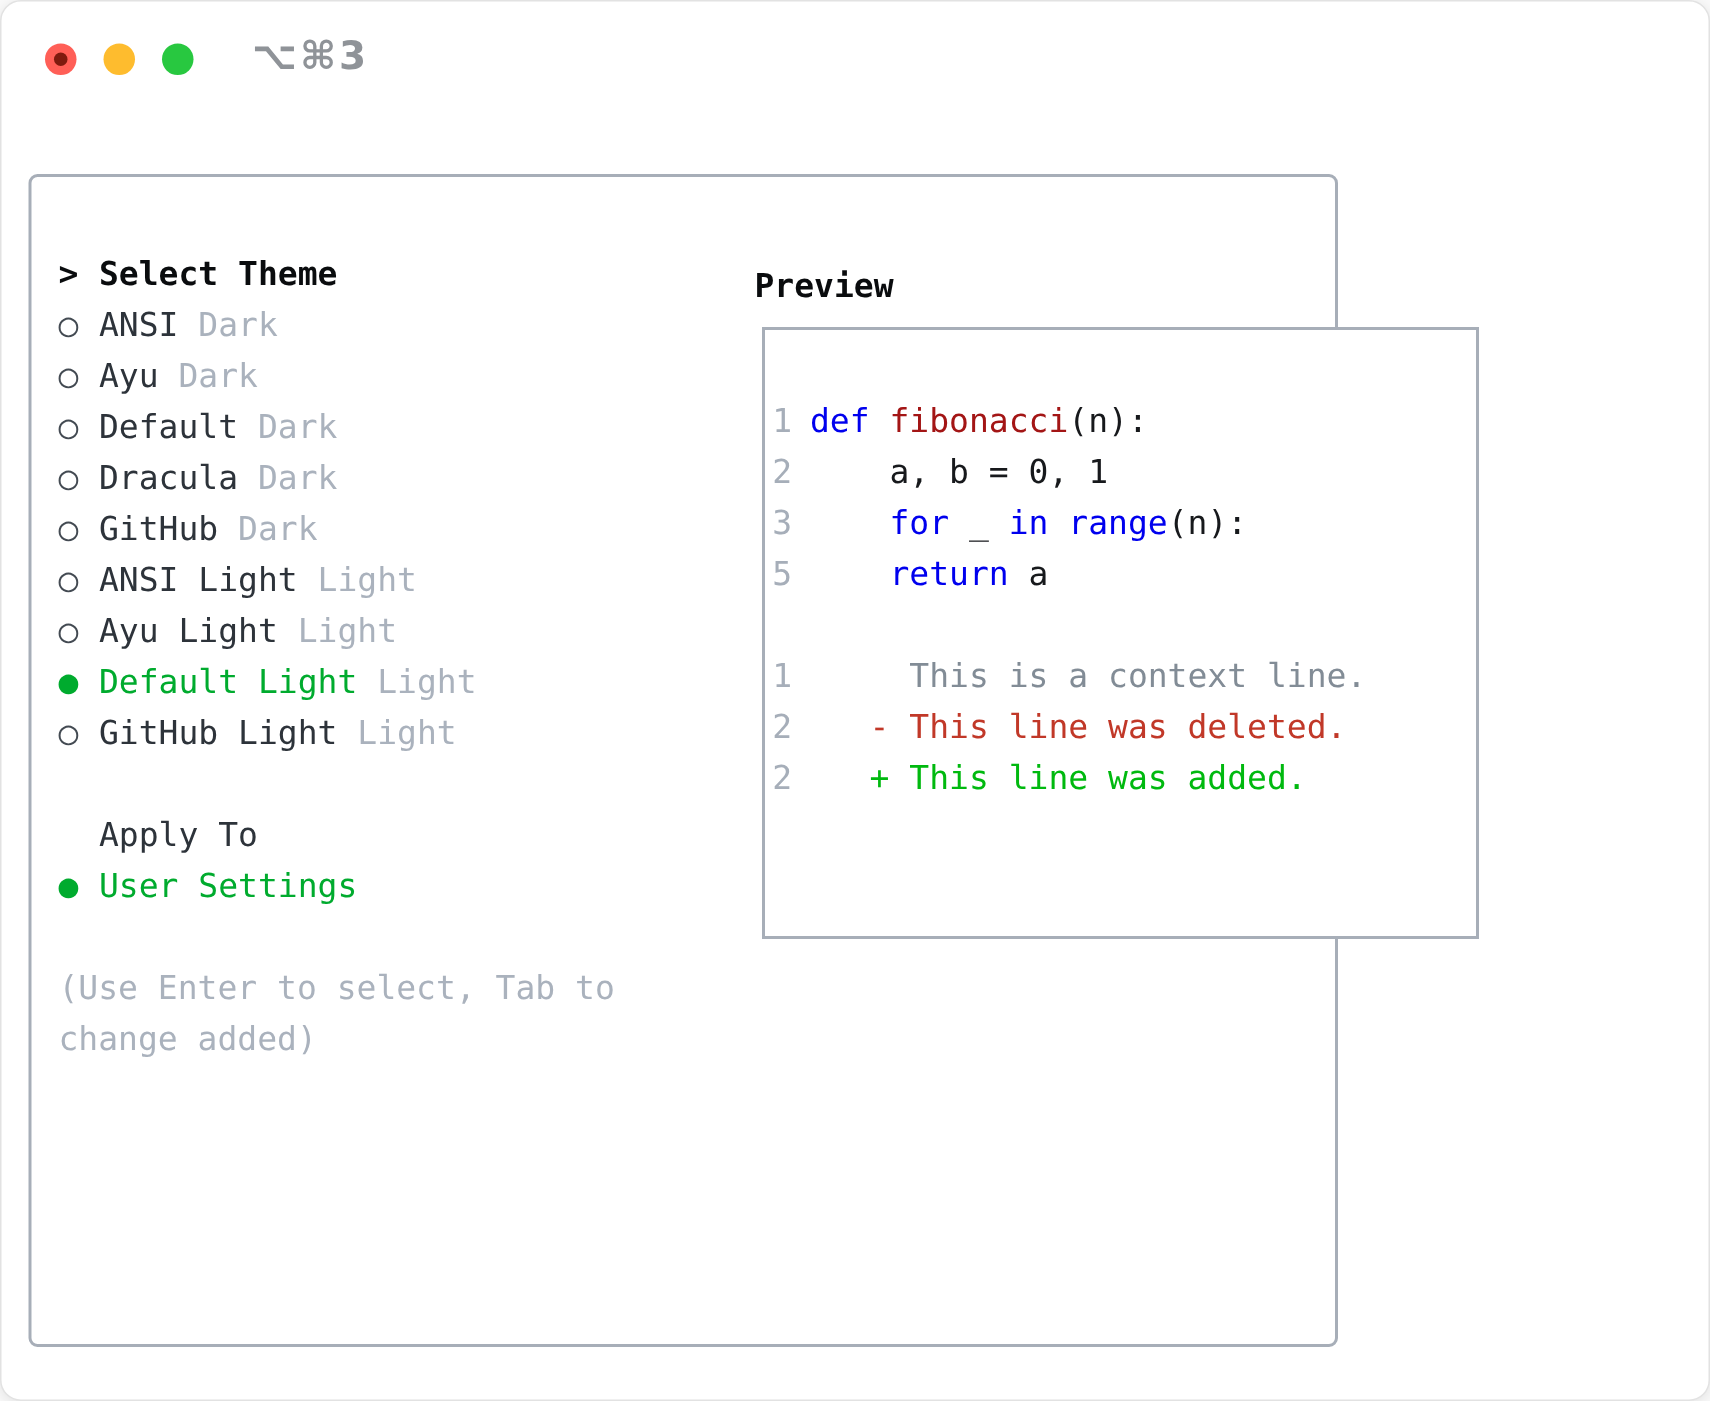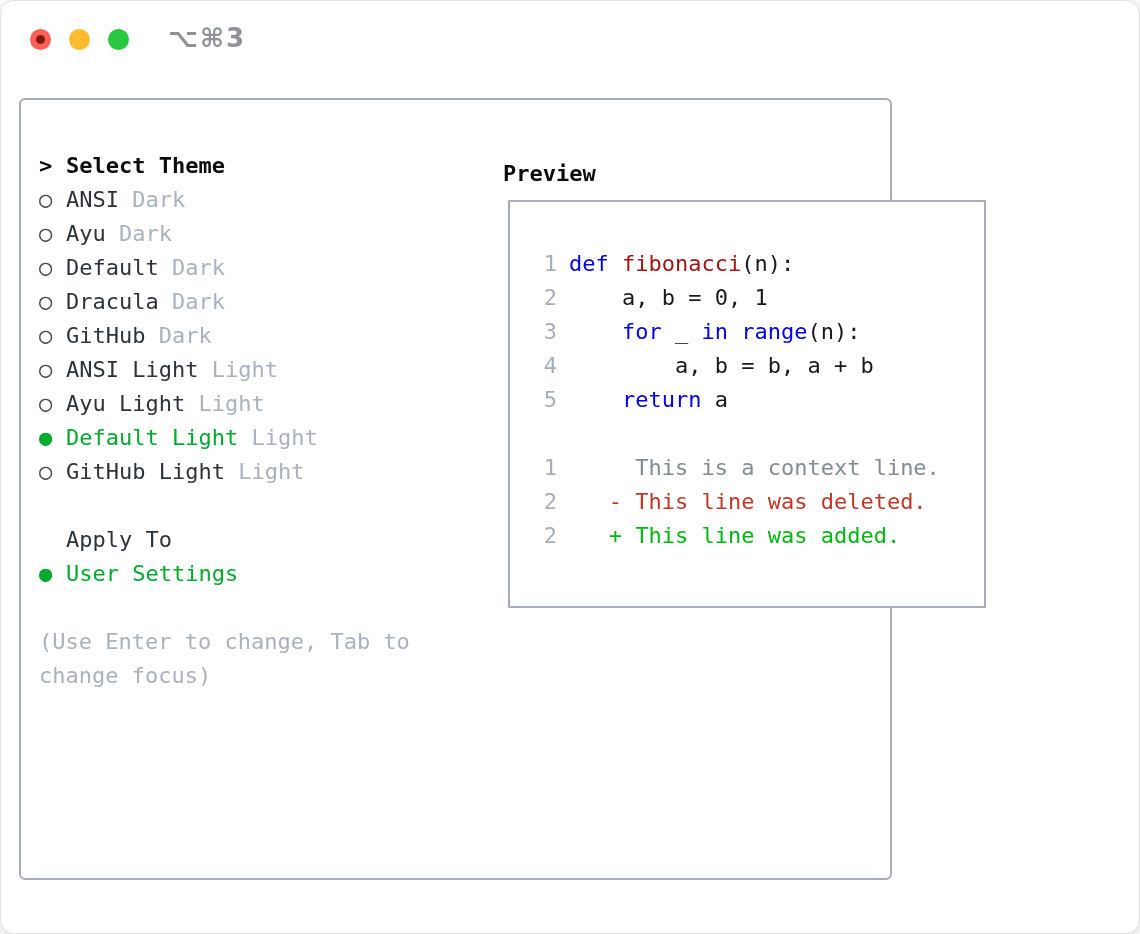--- a/index.html
+++ b/index.html
@@ -15,21 +15,21 @@
   .light.red    { background:var(--traffic-red,#ff5f57); }
   .light.red::after { content:""; position:absolute; inset:6px; border-radius:50%; background:#7e1a0e; }
   .light.yellow { background:var(--traffic-yellow,#febc2e); }
   .light.green  { background:var(--traffic-green,#28c840); }
   .shortcut {
     position:absolute; left:167px; top:22px;
     font:700 26px "DejaVu Sans", sans-serif; color:#8f9398; letter-spacing:2px;
   }
   
   .panel {
-    position:absolute; left:18px; top:97px; width:873px; height:782px;
+    position:absolute; left:18px; top:115px; width:873px; height:782px;
     border:2px solid var(--panel-border,#a7aeb8); border-radius:6px; background:#fff;
   }
   
   .left-col {
     position:absolute; left:18px; top:49px; width:445px;
     font:22px "DejaVu Sans Mono","Liberation Mono",monospace;
     color:var(--text-dark,#2d333a);
   }
   .row { height:34px; line-height:34px; white-space:pre; }
   .marker { display:inline-block; width:27px; color:#434a52; }
@@ -45,21 +45,21 @@
     color:var(--muted-gray,#aab2bd);
   }
   
   .preview-title {
     position:absolute; left:482px; top:49px; height:34px; line-height:34px;
     font:bold 22px "DejaVu Sans Mono","Liberation Mono",monospace; color:#0a0c0e;margin-top:12px;
   }
   .preview-box {
     position:absolute; left:487px; top:100px; width:478px; height:408px;
     border:2px solid var(--panel-border,#9ba3ae); background:#fff;
-    padding:49px 0 0 32px; overflow:hidden;
+    padding:49px 0 0 3px; overflow:hidden;
   }
   .cl { height:34px; line-height:34px; white-space:pre;
         font:22px "DejaVu Sans Mono","Liberation Mono",monospace; color:#17191c; }
   .ln { display:inline-block; width:15px; text-align:right;
         color:var(--line-number-gray,#a6aeb9); margin-right:12px; }
   .kw { color:var(--keyword-blue,#0000ee); }
   .fn { color:var(--function-red,#a31515); }
   .diff-context { color:var(--context-gray,#828c96); }
   .diff-deleted { color:var(--deleted-red,#c13828); }
   .diff-added   { color:var(--added-green,#00b90f); }
@@ -90,31 +90,30 @@
           <div class="row theme-row"><span class="marker">○</span><span class="tname">Ayu Light</span> <span class="variant">Light</span></div>
           <div class="row theme-row selected"><span class="marker">●</span><span class="tname">Default Light</span> <span class="variant">Light</span></div>
           <div class="row theme-row"><span class="marker">○</span><span class="tname">GitHub Light</span> <span class="variant">Light</span></div>
         </div>
       <div class="spacer"></div>
       <div class="row"><span class="marker"> </span><span>Apply To</span></div>
       <div id="apply-list">
           <div class="row apply-row selected"><span class="marker">●</span><span class="opt-label">User Settings</span></div>
         </div>
       <div class="spacer"></div>
-      <div class="help">(Use Enter to change, Tab to change focus)</div>
+      <div class="help">(Use Enter to select, Tab to change added)</div>
     </div>
 
     <div class="preview-title">Preview</div>
 
     <div class="preview-box">
       <div id="code-lines">
           <div class="cl"><span class="ln">1</span><span class="kw">def</span><span> </span><span class="fn">fibonacci</span><span>(n):</span></div>
           <div class="cl"><span class="ln">2</span><span>    a, b = 0, 1</span></div>
           <div class="cl"><span class="ln">3</span><span>    </span><span class="kw">for</span><span> _ </span><span class="kw">in</span><span> </span><span class="kw">range</span><span>(n):</span></div>
-          <div class="cl"><span class="ln">4</span><span>        a, b = b, a + b</span></div>
           <div class="cl"><span class="ln">5</span><span>    </span><span class="kw">return</span><span> a</span></div>
         </div>
       <div class="spacer"></div>
       <div id="diff-lines">
           <div class="cl"><span class="ln">1</span><span class="diff-context">     This is a context line.</span></div>
           <div class="cl"><span class="ln">2</span><span class="diff-deleted">   - This line was deleted.</span></div>
           <div class="cl"><span class="ln">2</span><span class="diff-added">   + This line was added.</span></div>
         </div>
     </div>
 

